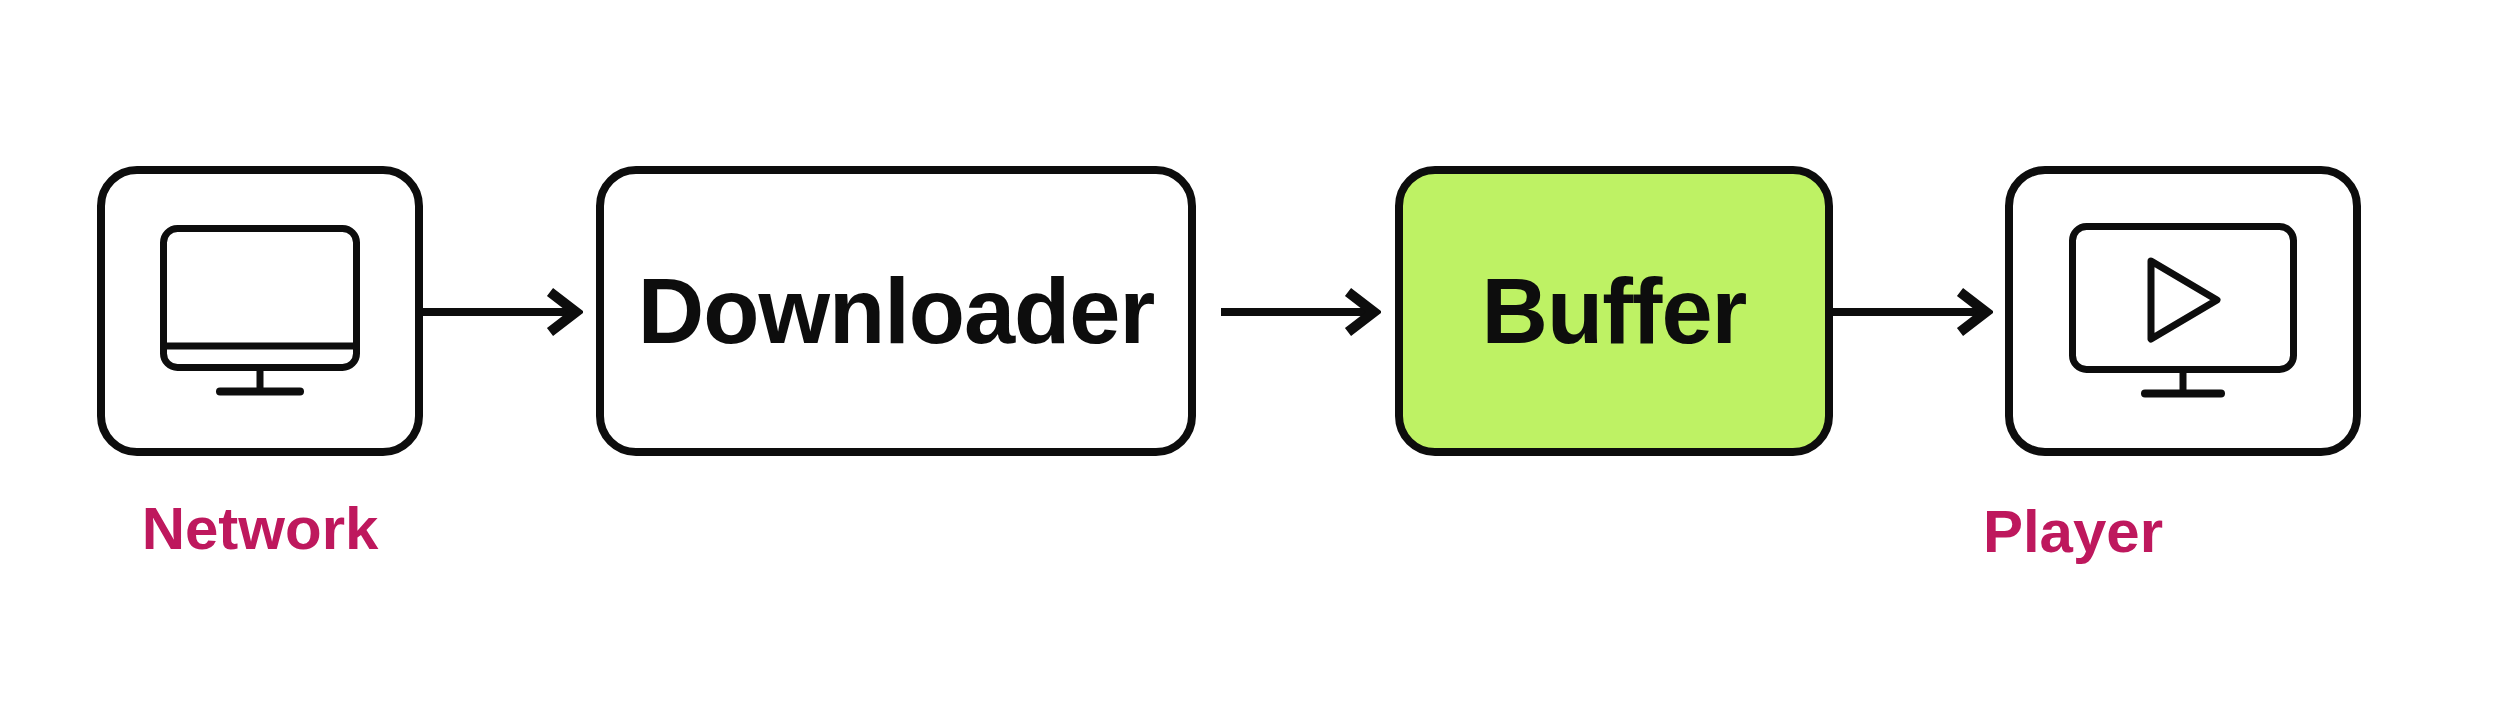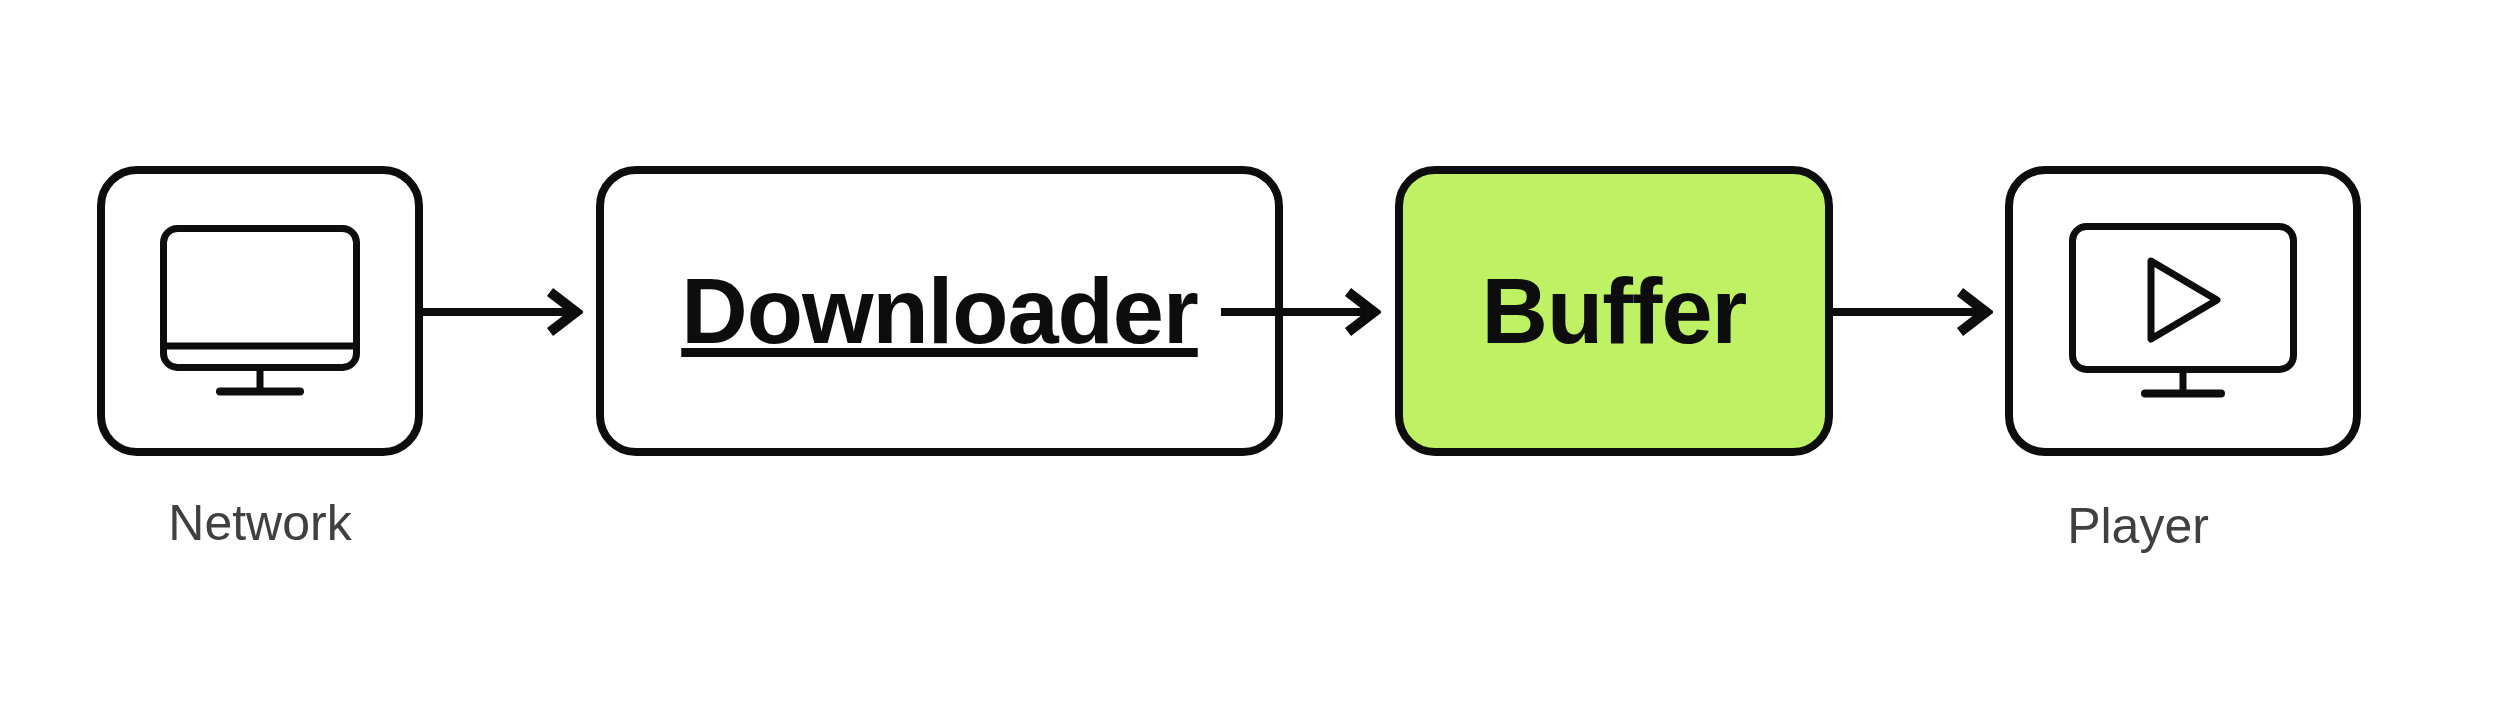--- a/index.html
+++ b/index.html
@@ -24,23 +24,23 @@
   .node-label {
     font-size: 92px;
     font-weight: 700;
     letter-spacing: -1px;
     color: #0d0d0d;
     white-space: nowrap;
   }
   .caption {
     position: absolute;
     text-align: center;
-    font-size: 50px;
-    font-weight: 400;
-    color: #404040;
+    font-size: 60px;
+    font-weight: 700;
+    color: #be185d;
     white-space: nowrap;
   }
   .arrow {
     position: absolute;
     top: 272px;
     width: 160px; height: 80px;
   }
   .arrow line, .arrow polyline { stroke: #0d0d0d; }
   .icon { display: block; }
   .icon * { stroke: #0d0d0d; fill: none; }
@@ -58,21 +58,21 @@
       <line x1="60" y1="166.5" x2="140" y2="166.5" stroke-width="8" stroke-linecap="round"></line>
     </svg>
   </div>
   <div class="caption" style="left:97px; width:326px; top:494px;">Network</div>
 
   <svg class="arrow" style="left:423px;" viewBox="0 0 160 80">
     <line x1="0" y1="40" x2="150" y2="40" stroke-width="8"></line>
     <polyline points="127,20 153,40 127,60" stroke-width="10" fill="none"></polyline>
   </svg>
 
-  <div class="node" style="left:596px; width:687px;text-decoration:underline;">
+  <div class="node" style="left:596px; width:600px;">
     <span class="node-label">Downloader</span>
   </div>
 
   <svg class="arrow" style="left:1221px;" viewBox="0 0 160 80">
     <line x1="0" y1="40" x2="150" y2="40" stroke-width="8"></line>
     <polyline points="127,20 153,40 127,60" stroke-width="10" fill="none"></polyline>
   </svg>
 
   <div class="node" style="left: 1395px; width: 438px; background-color: #bef264;">
     <span class="node-label">Buffer</span>
@@ -84,15 +84,15 @@
   </svg>
 
   <div class="node" style="left:2005px; width:356px;">
     <svg class="icon" width="228" height="176" viewBox="0 0 228 176">
       <rect x="3.5" y="3.5" width="221" height="143" rx="14" stroke-width="7"></rect>
       <path d="M 82 38 L 148 77 L 82 116 Z" stroke-width="7" stroke-linejoin="round"></path>
       <line x1="114" y1="150" x2="114" y2="169" stroke-width="7"></line>
       <line x1="76" y1="170.5" x2="152" y2="170.5" stroke-width="8" stroke-linecap="round"></line>
     </svg>
   </div>
-  <div class="caption" style="left:1960px; width:356px; top:497px;">Player</div>
+  <div class="caption" style="left:1895px; width:356px; top:497px;">Player</div>
 
 </div>
 
 </body></html>

